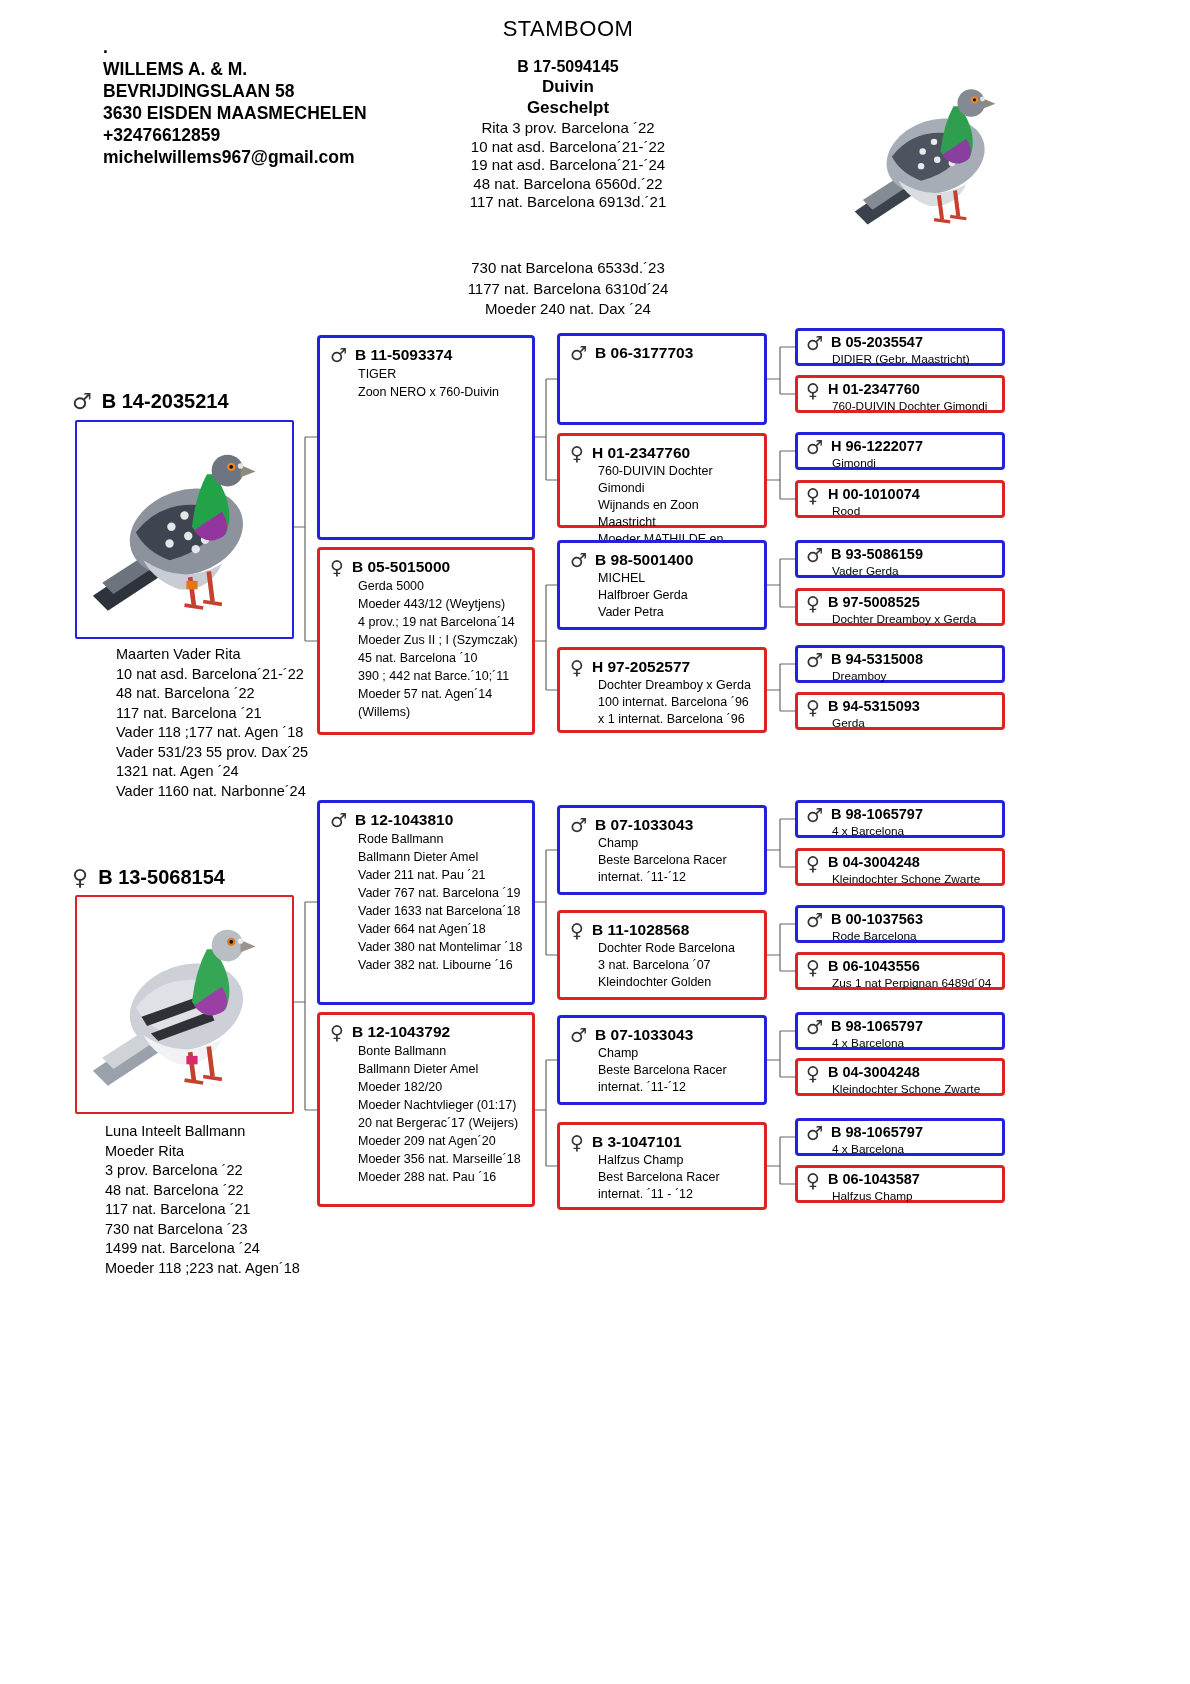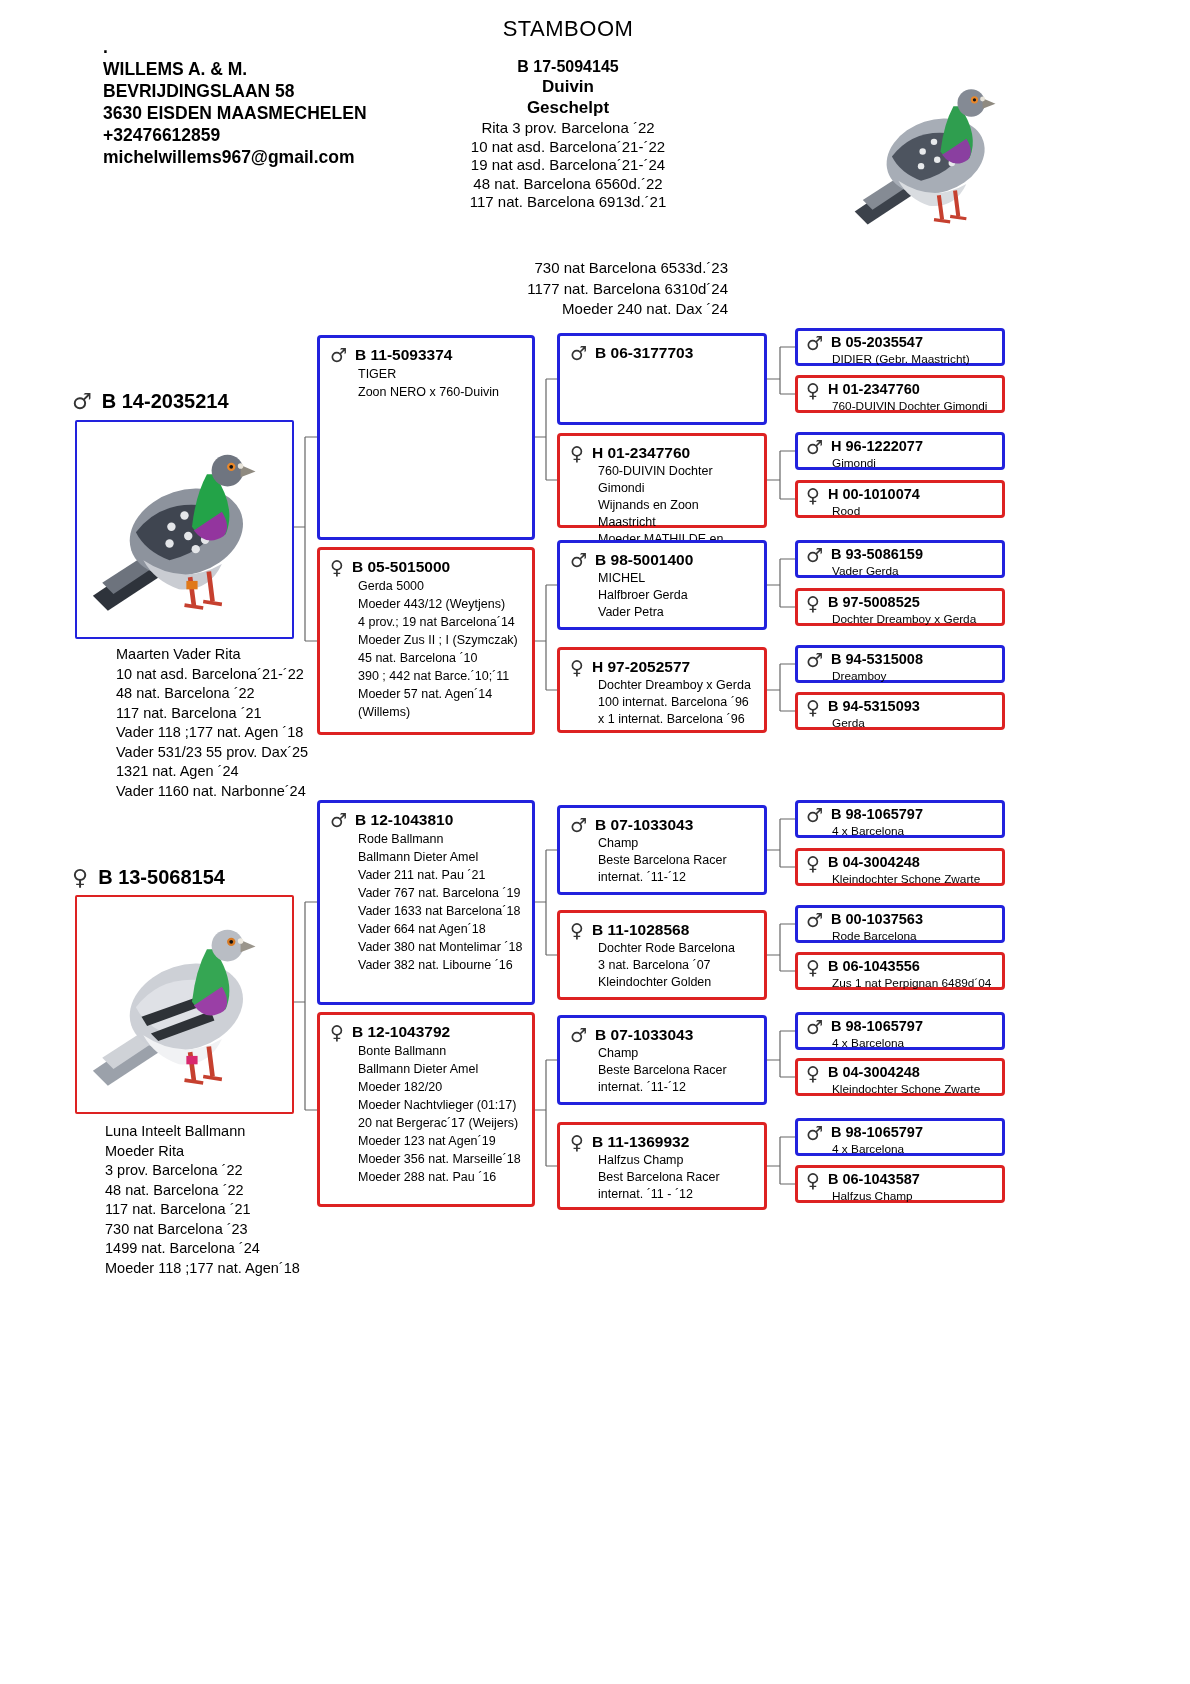--- a/index.html
+++ b/index.html
@@ -6,21 +6,21 @@
   #page{position:relative;width:1190px;height:1684px;background:#fff;
         font-family:"Liberation Sans",sans-serif;color:#000;overflow:hidden;}
 
   
   .owner{position:absolute;left:103px;top:36px;font-weight:bold;font-size:17.5px;line-height:22px;}
   .center-head{position:absolute;left:408px;top:16px;width:320px;text-align:center;}
   .stamboom{font-size:22px;letter-spacing:.5px;}
   .ring-main{font-size:16px;font-weight:bold;margin-top:16px;}
   .sexline,.colorline{font-size:17px;font-weight:bold;line-height:21px;}
   .results{font-size:15px;line-height:18.5px;margin-top:1px;}
-  .results2{position:absolute;left:408px;top:258px;width:320px;text-align:right;font-size:15px;line-height:20.5px;}
+  .results2{position:absolute;left:408px;top:258px;width:320px;text-align:center;font-size:15px;line-height:20.5px;}
 
   
   .parent-head{position:absolute;display:flex;align-items:center;gap:10px;}
   .parent-ring{font-size:20px;font-weight:bold;text-align:center;}
   .sexsym{font-family:"DejaVu Sans",sans-serif;color:#333;font-size:19px;line-height:1;}
   .sexsym.big{font-size:22px;}
   .photo{position:absolute;background:#fff;border-radius:2px;}
   .photo.male{border:2px solid #2222dd;}
   .photo.female{border:2px solid #dd2222;}
   .photo svg{width:100%;height:100%;}
@@ -185,21 +185,21 @@
     </svg>
   </div>
   <div class="caption" style="left:105px;top:1122px;width:240px;">
       <div>Luna Inteelt Ballmann</div>
       <div>Moeder Rita</div>
       <div>3 prov. Barcelona ´22</div>
       <div>48 nat. Barcelona ´22</div>
       <div>117 nat. Barcelona ´21</div>
       <div>730 nat Barcelona ´23</div>
       <div>1499 nat. Barcelona ´24</div>
-      <div>Moeder 118 ;177 nat. Agen´18</div>
+      <div>Moeder 118 ;223 nat. Agen´18</div>
     </div>
 
   <div class="pbox male g2" style="left:317px;top:335px;width:218px;height:205px;">
     <div class="pbox-head">
         <span class="sexsym">♂</span>
         <span class="ring">B 11-5093374</span>
       </div>
     <div class="plines">
         <div>TIGER</div>
         <div>Zoon NERO x 760-Duivin</div>
@@ -241,21 +241,21 @@
     <div class="pbox-head">
         <span class="sexsym">♀</span>
         <span class="ring">B 12-1043792</span>
       </div>
     <div class="plines">
         <div>Bonte Ballmann</div>
         <div>Ballmann Dieter Amel</div>
         <div>Moeder 182/20</div>
         <div>Moeder Nachtvlieger (01:17)</div>
         <div>20 nat Bergerac´17 (Weijers)</div>
-        <div>Moeder 123 nat Agen´19</div>
+        <div>Moeder 209 nat Agen´20</div>
         <div>Moeder 356 nat. Marseille´18</div>
         <div>Moeder 288 nat. Pau ´16</div>
       </div>
   </div>
 
   <div class="pbox male g3" style="left:557px;top:333px;width:210px;height:92px;">
     <div class="pbox-head">
         <span class="sexsym">♂</span>
         <span class="ring">B 06-3177703</span>
       </div>
@@ -322,21 +322,21 @@
       </div>
     <div class="plines">
         <div>Champ</div>
         <div>Beste Barcelona Racer</div>
         <div>internat. ´11-´12</div>
       </div>
   </div>
   <div class="pbox female g3" style="left:557px;top:1122px;width:210px;height:88px;">
     <div class="pbox-head">
         <span class="sexsym">♀</span>
-        <span class="ring">B 11-1369932</span>
+        <span class="ring">B 3-1047101</span>
       </div>
     <div class="plines">
         <div>Halfzus Champ</div>
         <div>Best Barcelona Racer</div>
         <div>internat. ´11 - ´12</div>
       </div>
   </div>
 
   <div class="pbox male g4" style="left:795px;top:328px;width:210px;height:38px;">
     <div class="pbox-head">

